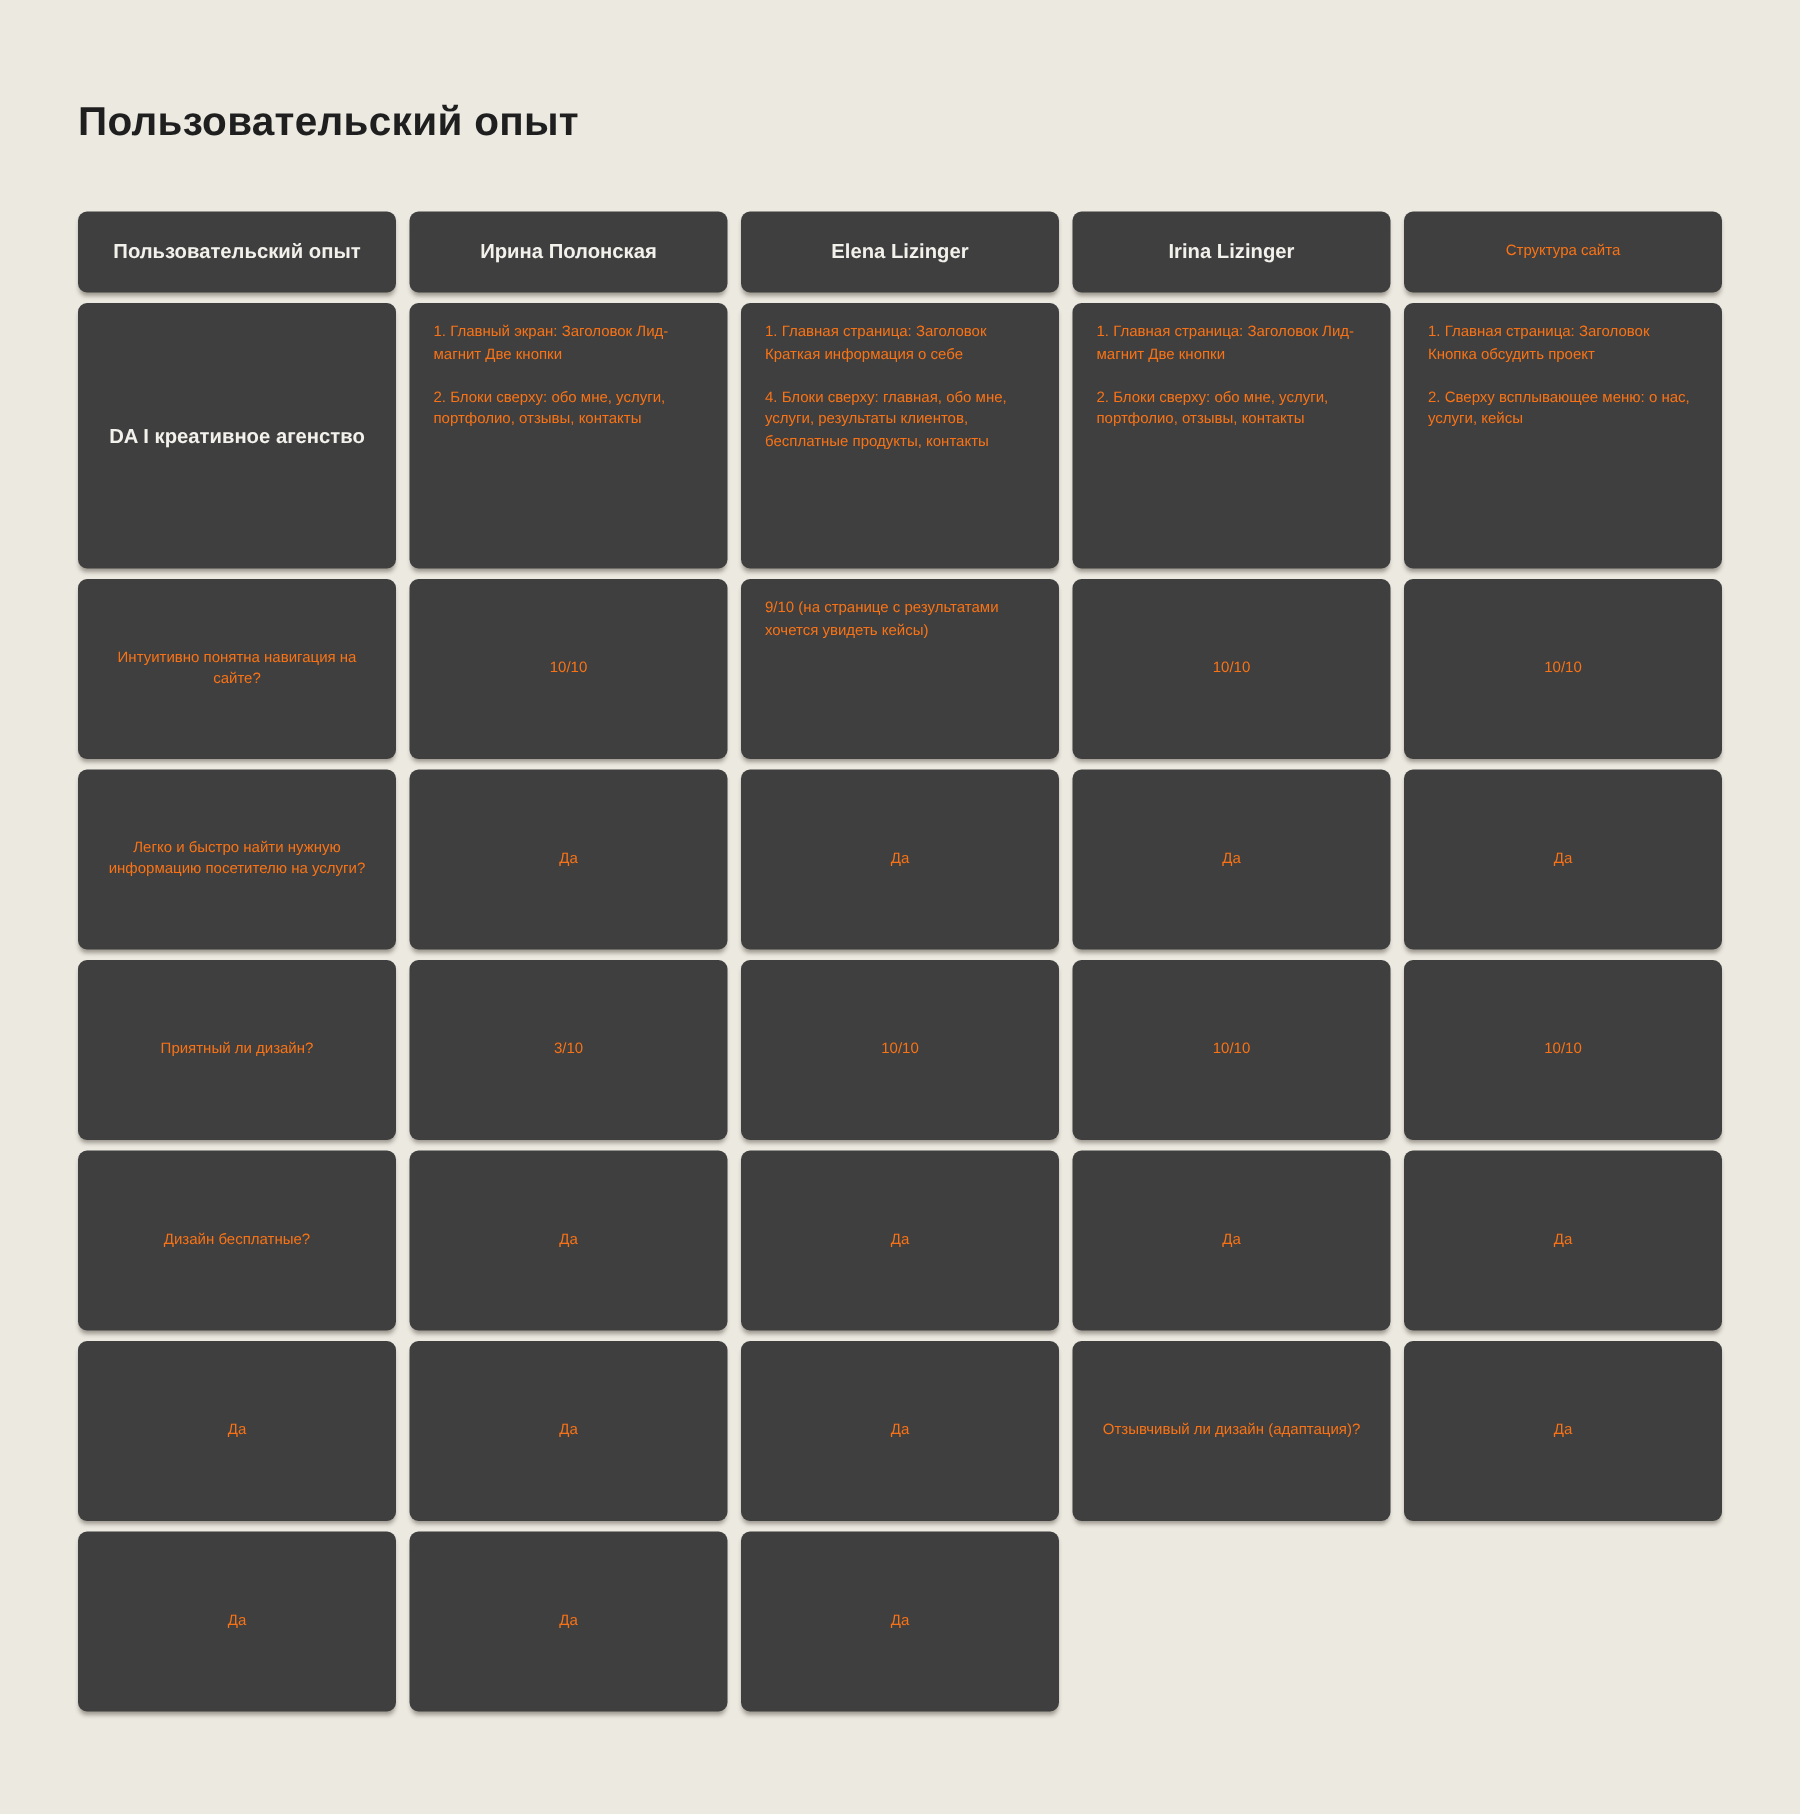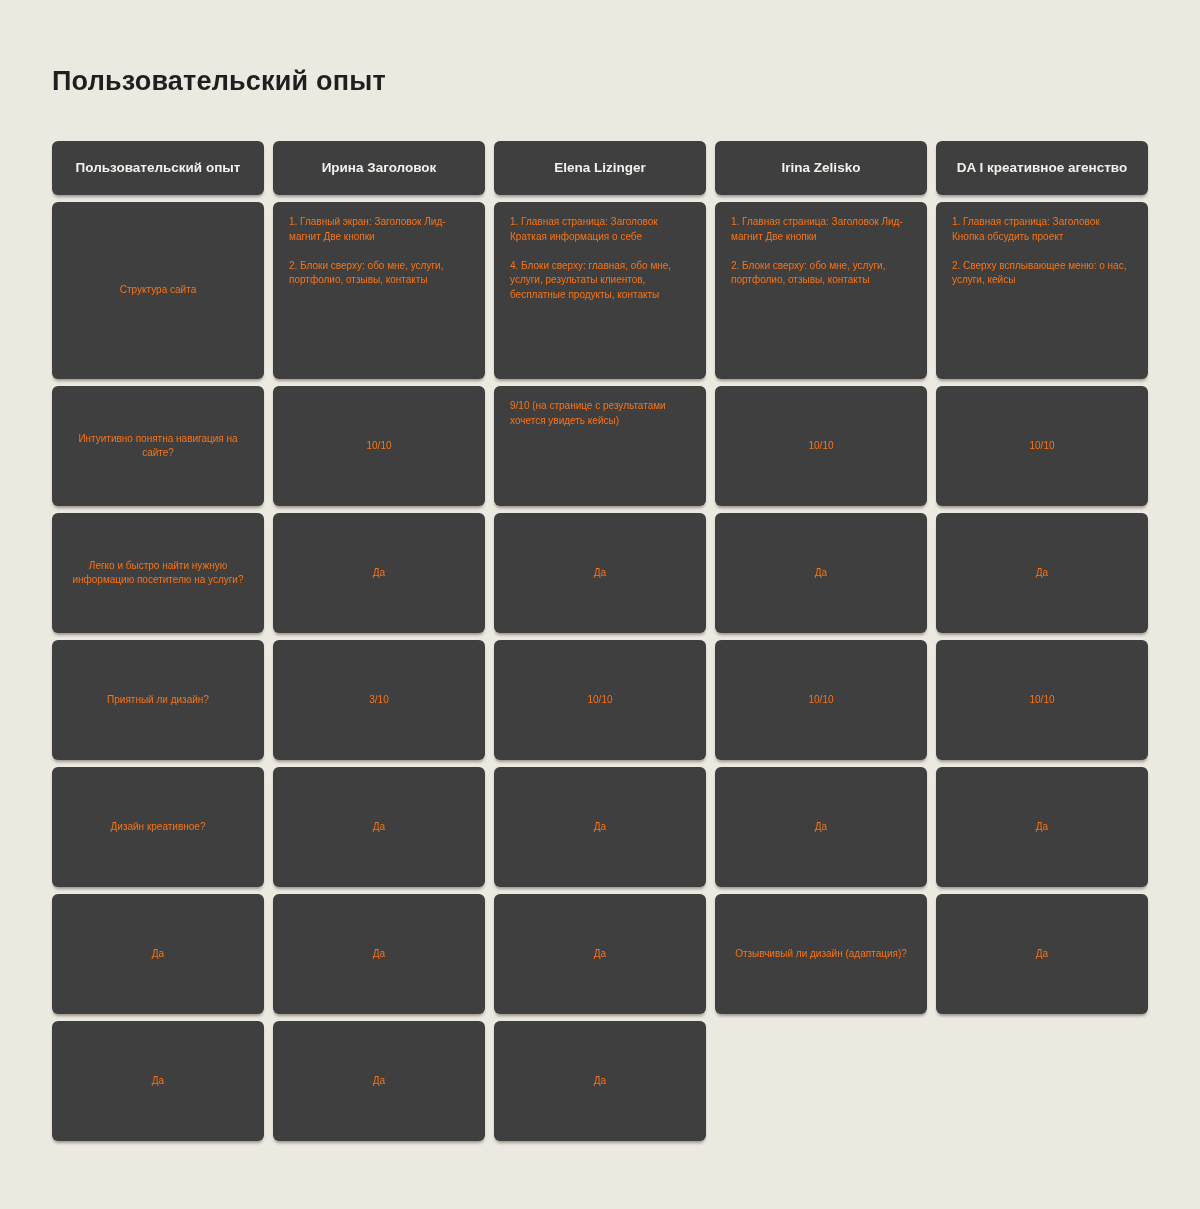--- a/index.html
+++ b/index.html
@@ -58,26 +58,26 @@
 </style>
 </head>
 <body>
 
 <div class="page">
   <h1 class="page-title">Пользовательский опыт</h1>
 
   <div class="ux-table">
 
     <div class="cell cell--header">Пользовательский опыт</div>
-    <div class="cell cell--header">Ирина Заголовок</div>
+    <div class="cell cell--header">Ирина Полонская</div>
     <div class="cell cell--header">Elena Lizinger</div>
-    <div class="cell cell--header">Irina Zelisko</div>
+    <div class="cell cell--header">Irina Lizinger</div>
+    <div class="cell">Структура сайта</div>
+
     <div class="cell cell--header">DA I креативное агенство</div>
-
-    <div class="cell">Структура сайта</div>
     <div class="cell cell--left">1. Главный экран:  Заголовок Лид-магнит Две кнопки
 
 2. Блоки сверху: обо мне, услуги, портфолио, отзывы, контакты</div>
     <div class="cell cell--left">1. Главная страница: Заголовок Краткая информация о себе
 
 4. Блоки сверху: главная, обо мне, услуги, результаты клиентов, бесплатные продукты, контакты</div>
     <div class="cell cell--left">1. Главная страница: Заголовок Лид-магнит Две кнопки
 
 2. Блоки сверху: обо мне, услуги, портфолио, отзывы, контакты</div>
     <div class="cell cell--left">1. Главная страница: Заголовок Кнопка обсудить проект
@@ -95,21 +95,21 @@
     <div class="cell">Да</div>
     <div class="cell">Да</div>
     <div class="cell">Да</div>
 
     <div class="cell">Приятный ли дизайн?</div>
     <div class="cell">3/10</div>
     <div class="cell">10/10</div>
     <div class="cell">10/10</div>
     <div class="cell">10/10</div>
 
-    <div class="cell">Дизайн креативное?</div>
+    <div class="cell">Дизайн бесплатные?</div>
     <div class="cell">Да</div>
     <div class="cell">Да</div>
     <div class="cell">Да</div>
 
     <div class="cell">Да</div>
     <div class="cell">Да</div>
     <div class="cell">Да</div>
     <div class="cell">Да</div>
 
     <div class="cell">Отзывчивый ли дизайн (адаптация)?</div>

